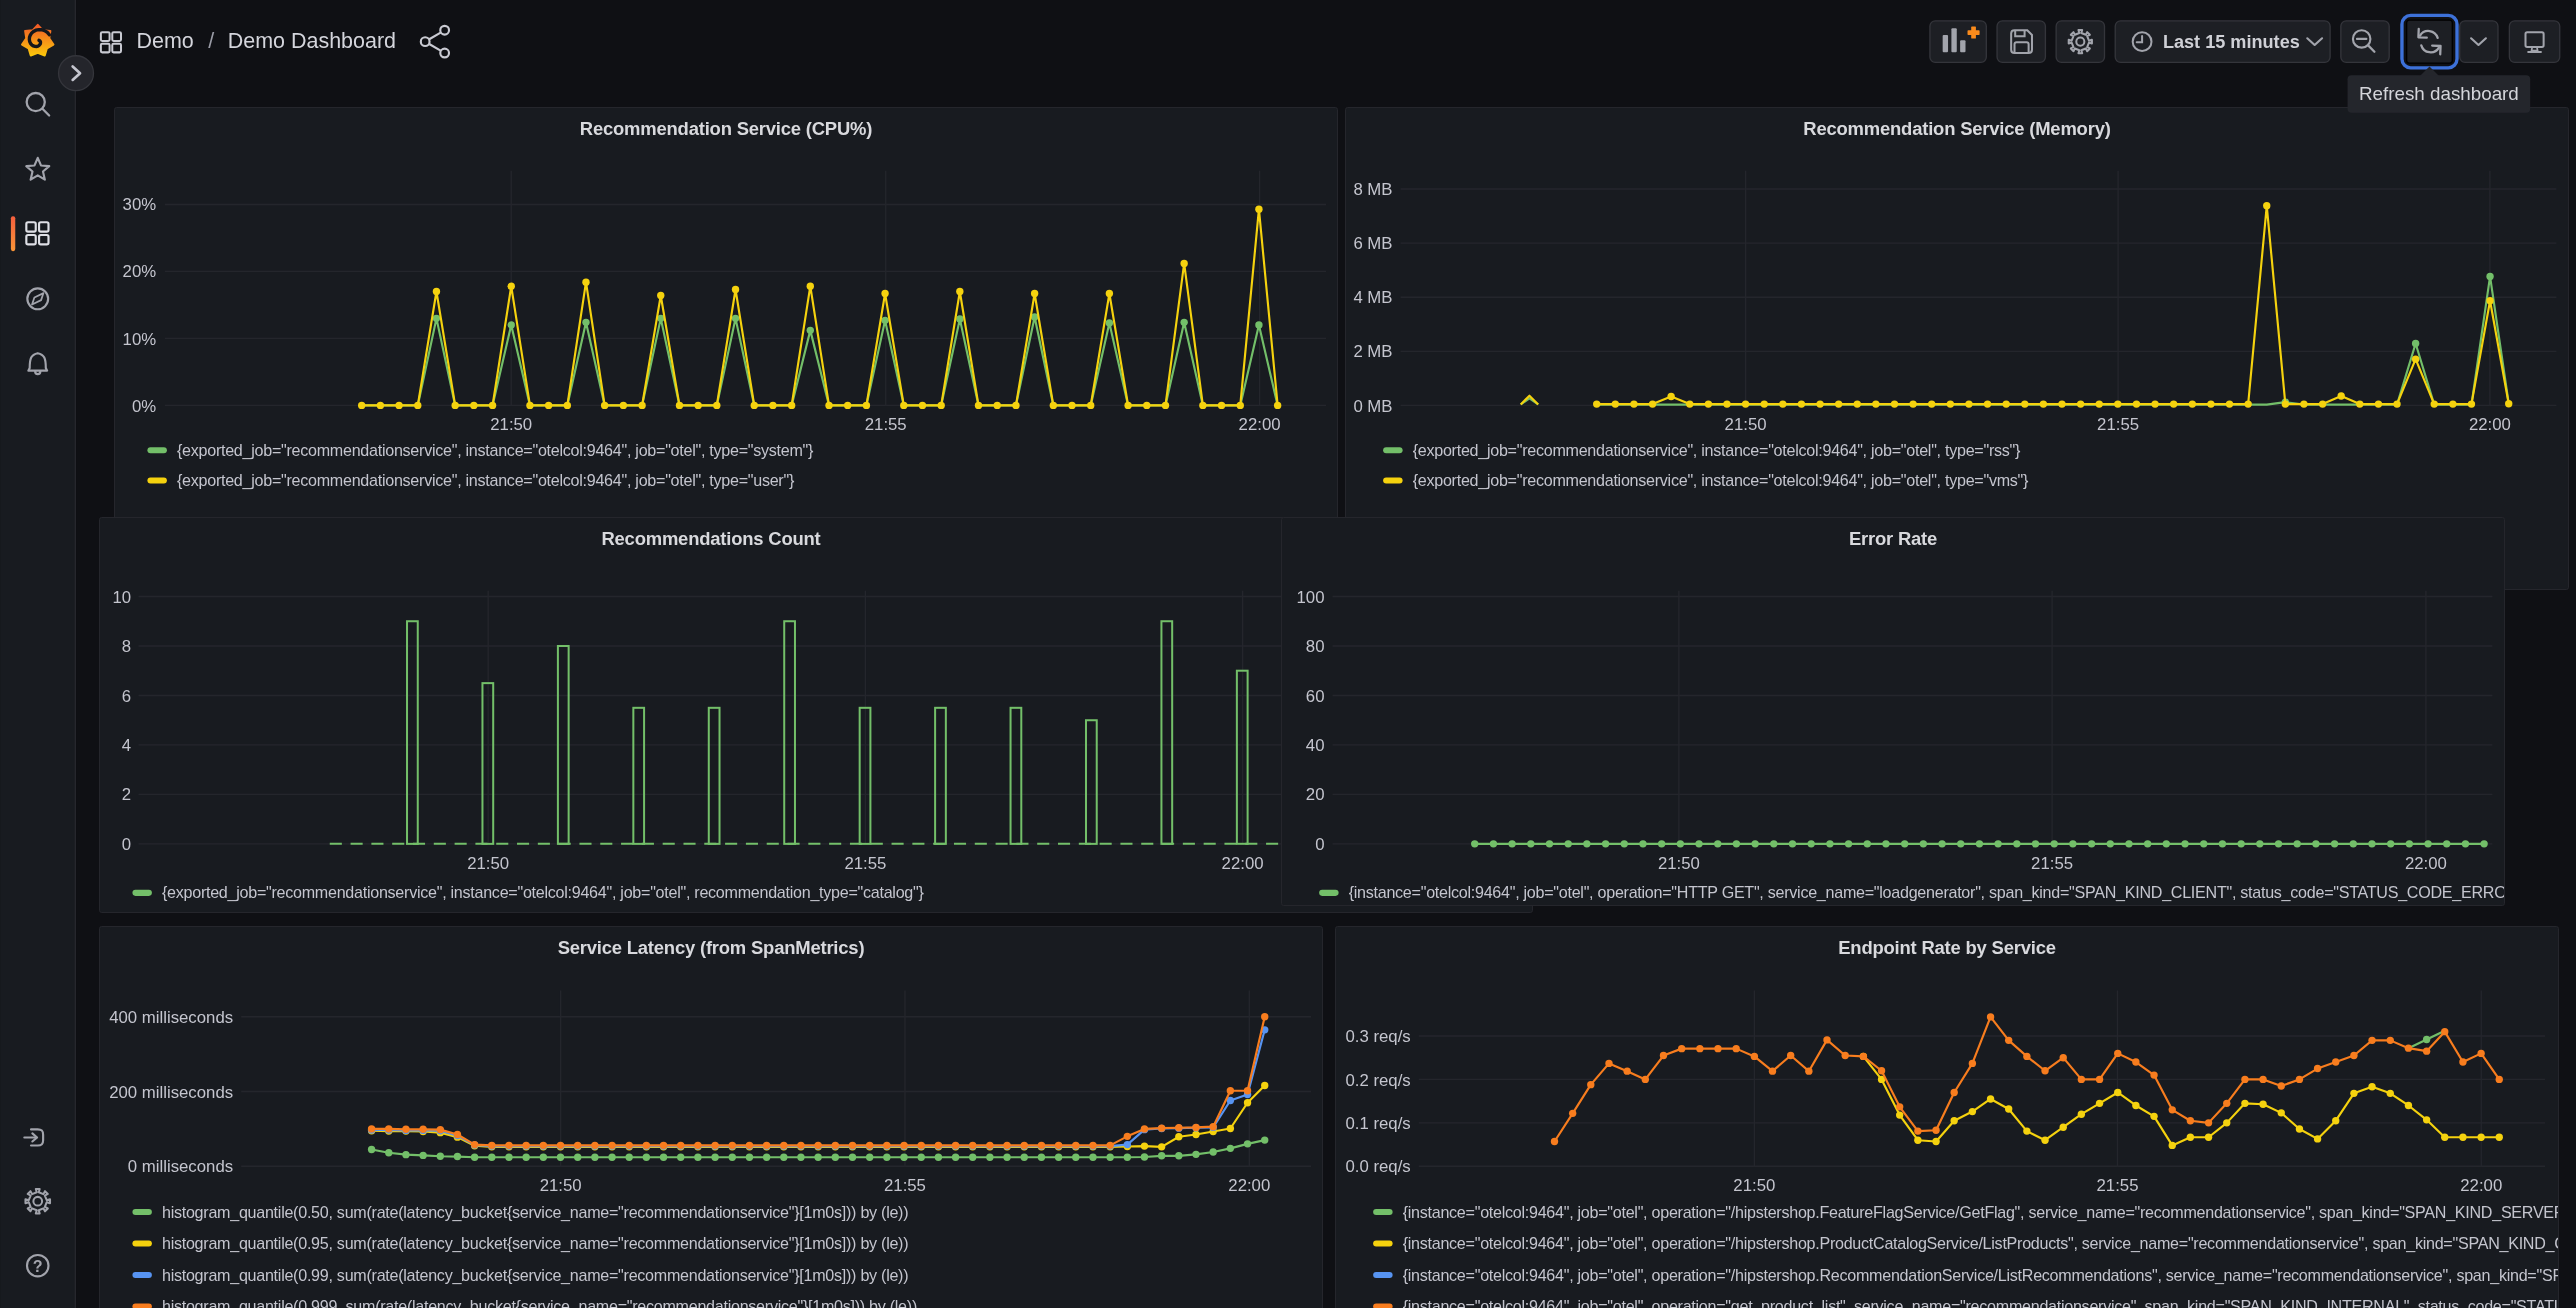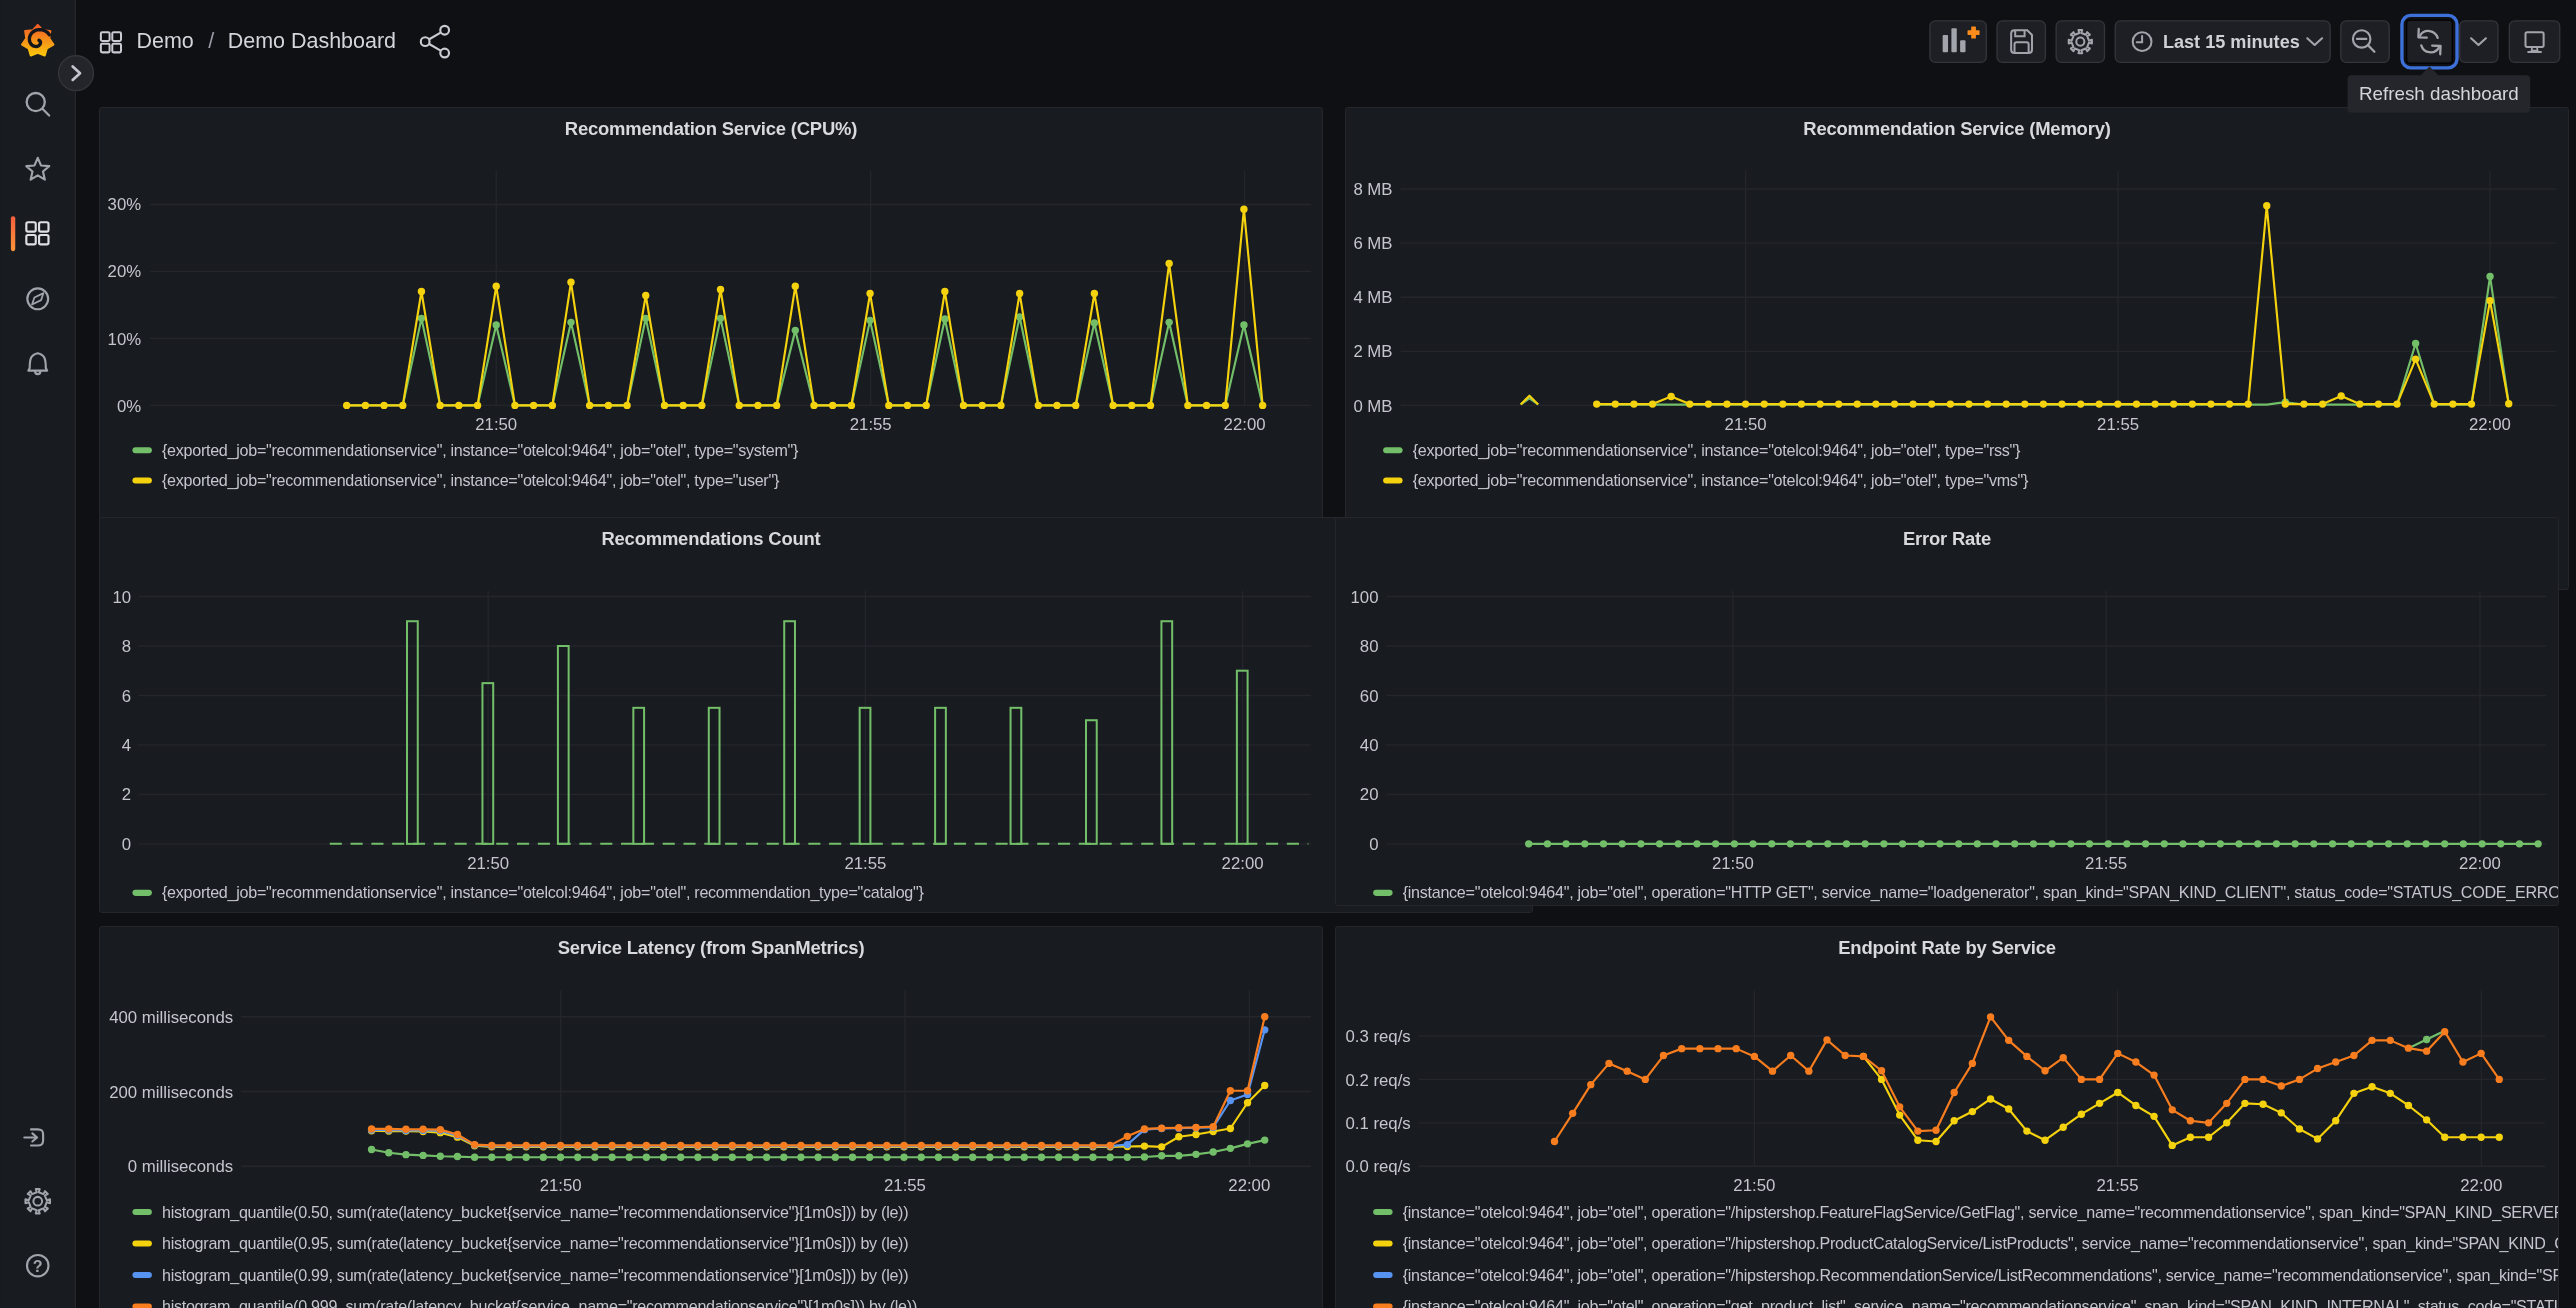--- a/index.html
+++ b/index.html
@@ -1,18 +1,18 @@
 <!DOCTYPE html>
 <html style="font-size:10.7px"><head><meta charset="utf-8"><style>
 *{margin:0;padding:0;box-sizing:border-box}
 html,body{width:2576px;height:1308px;background:#0F1014;overflow:hidden;font-family:"Liberation Sans",sans-serif}
 .panel{position:absolute;background:#181B20;border:1px solid #25262C;border-radius:2.7px;overflow:hidden}
 .panel svg{position:absolute;left:-1px;top:-1px}
 </style></head><body>
-<div class="panel" style="left:99px;top:107px;width:1224px;height:490px">
+<div class="panel" style="left:114px;top:107px;width:1224px;height:490px">
     <svg width="1224" height="396" viewBox="147 160 1822 590" font-family="Liberation Sans, sans-serif">
       <text x="1058" y="202" text-anchor="middle" font-size="27.5" fill="#D8D9DD" font-weight="bold" letter-spacing="-0.3">Recommendation Service (CPU%)</text>
       <line x1="222.0" x2="1952.0" y1="604.6" y2="604.6" stroke="#24262C" stroke-width="2"></line>
       <text x="209" y="614" text-anchor="end" font-size="25" fill="#C4C5CE" font-weight="normal">0%</text>
       <line x1="222.0" x2="1952.0" y1="504.8" y2="504.8" stroke="#24262C" stroke-width="2"></line>
       <text x="209" y="514" text-anchor="end" font-size="25" fill="#C4C5CE" font-weight="normal">10%</text>
       <line x1="222.0" x2="1952.0" y1="405.0" y2="405.0" stroke="#24262C" stroke-width="2"></line>
       <text x="209" y="414" text-anchor="end" font-size="25" fill="#C4C5CE" font-weight="normal">20%</text>
       <line x1="222.0" x2="1952.0" y1="305.2" y2="305.2" stroke="#24262C" stroke-width="2"></line>
       <text x="209" y="314" text-anchor="end" font-size="25" fill="#C4C5CE" font-weight="normal">30%</text>
@@ -205,21 +205,21 @@
       <rect x="1279.5" y="1054.3" width="16" height="202.7" fill="none" stroke="#73BF69" stroke-width="3"></rect>
       <rect x="1391.9" y="1054.3" width="16" height="202.7" fill="none" stroke="#73BF69" stroke-width="3"></rect>
       <rect x="1504.3" y="1054.3" width="16" height="202.7" fill="none" stroke="#73BF69" stroke-width="3"></rect>
       <rect x="1616.7" y="1072.8" width="16" height="184.2" fill="none" stroke="#73BF69" stroke-width="3"></rect>
       <rect x="1729.1" y="925.3" width="16" height="331.7" fill="none" stroke="#73BF69" stroke-width="3"></rect>
       <rect x="1841.5" y="999.0" width="16" height="257.9" fill="none" stroke="#73BF69" stroke-width="3"></rect>
       <rect x="196" y="1325.5" width="29" height="9" rx="4.5" fill="#73BF69"></rect>
       <text x="240" y="1338" text-anchor="start" font-size="24" fill="#C4C5CE" font-weight="normal" letter-spacing="-0.4">{exported_job="recommendationservice", instance="otelcol:9464", job="otel", recommendation_type="catalog"}</text>
     </svg>
   </div>
-<div class="panel" style="left:1335px;top:517px;width:1224px;height:389px">
+<div class="panel" style="left:1281px;top:517px;width:1224px;height:389px">
     <svg width="1224" height="396" viewBox="1988 770 1822 590" font-family="Liberation Sans, sans-serif">
       <text x="2899" y="812" text-anchor="middle" font-size="27.5" fill="#D8D9DD" font-weight="bold" letter-spacing="-0.3">Error Rate</text>
       <line x1="2064.0" x2="3792.0" y1="1257.0" y2="1257.0" stroke="#24262C" stroke-width="2"></line>
       <text x="2052" y="1266" text-anchor="end" font-size="25" fill="#C4C5CE" font-weight="normal">0</text>
       <line x1="2064.0" x2="3792.0" y1="1183.3" y2="1183.3" stroke="#24262C" stroke-width="2"></line>
       <text x="2052" y="1192" text-anchor="end" font-size="25" fill="#C4C5CE" font-weight="normal">20</text>
       <line x1="2064.0" x2="3792.0" y1="1109.6" y2="1109.6" stroke="#24262C" stroke-width="2"></line>
       <text x="2052" y="1119" text-anchor="end" font-size="25" fill="#C4C5CE" font-weight="normal">40</text>
       <line x1="2064.0" x2="3792.0" y1="1035.9" y2="1035.9" stroke="#24262C" stroke-width="2"></line>
       <text x="2052" y="1045" text-anchor="end" font-size="25" fill="#C4C5CE" font-weight="normal">60</text>

